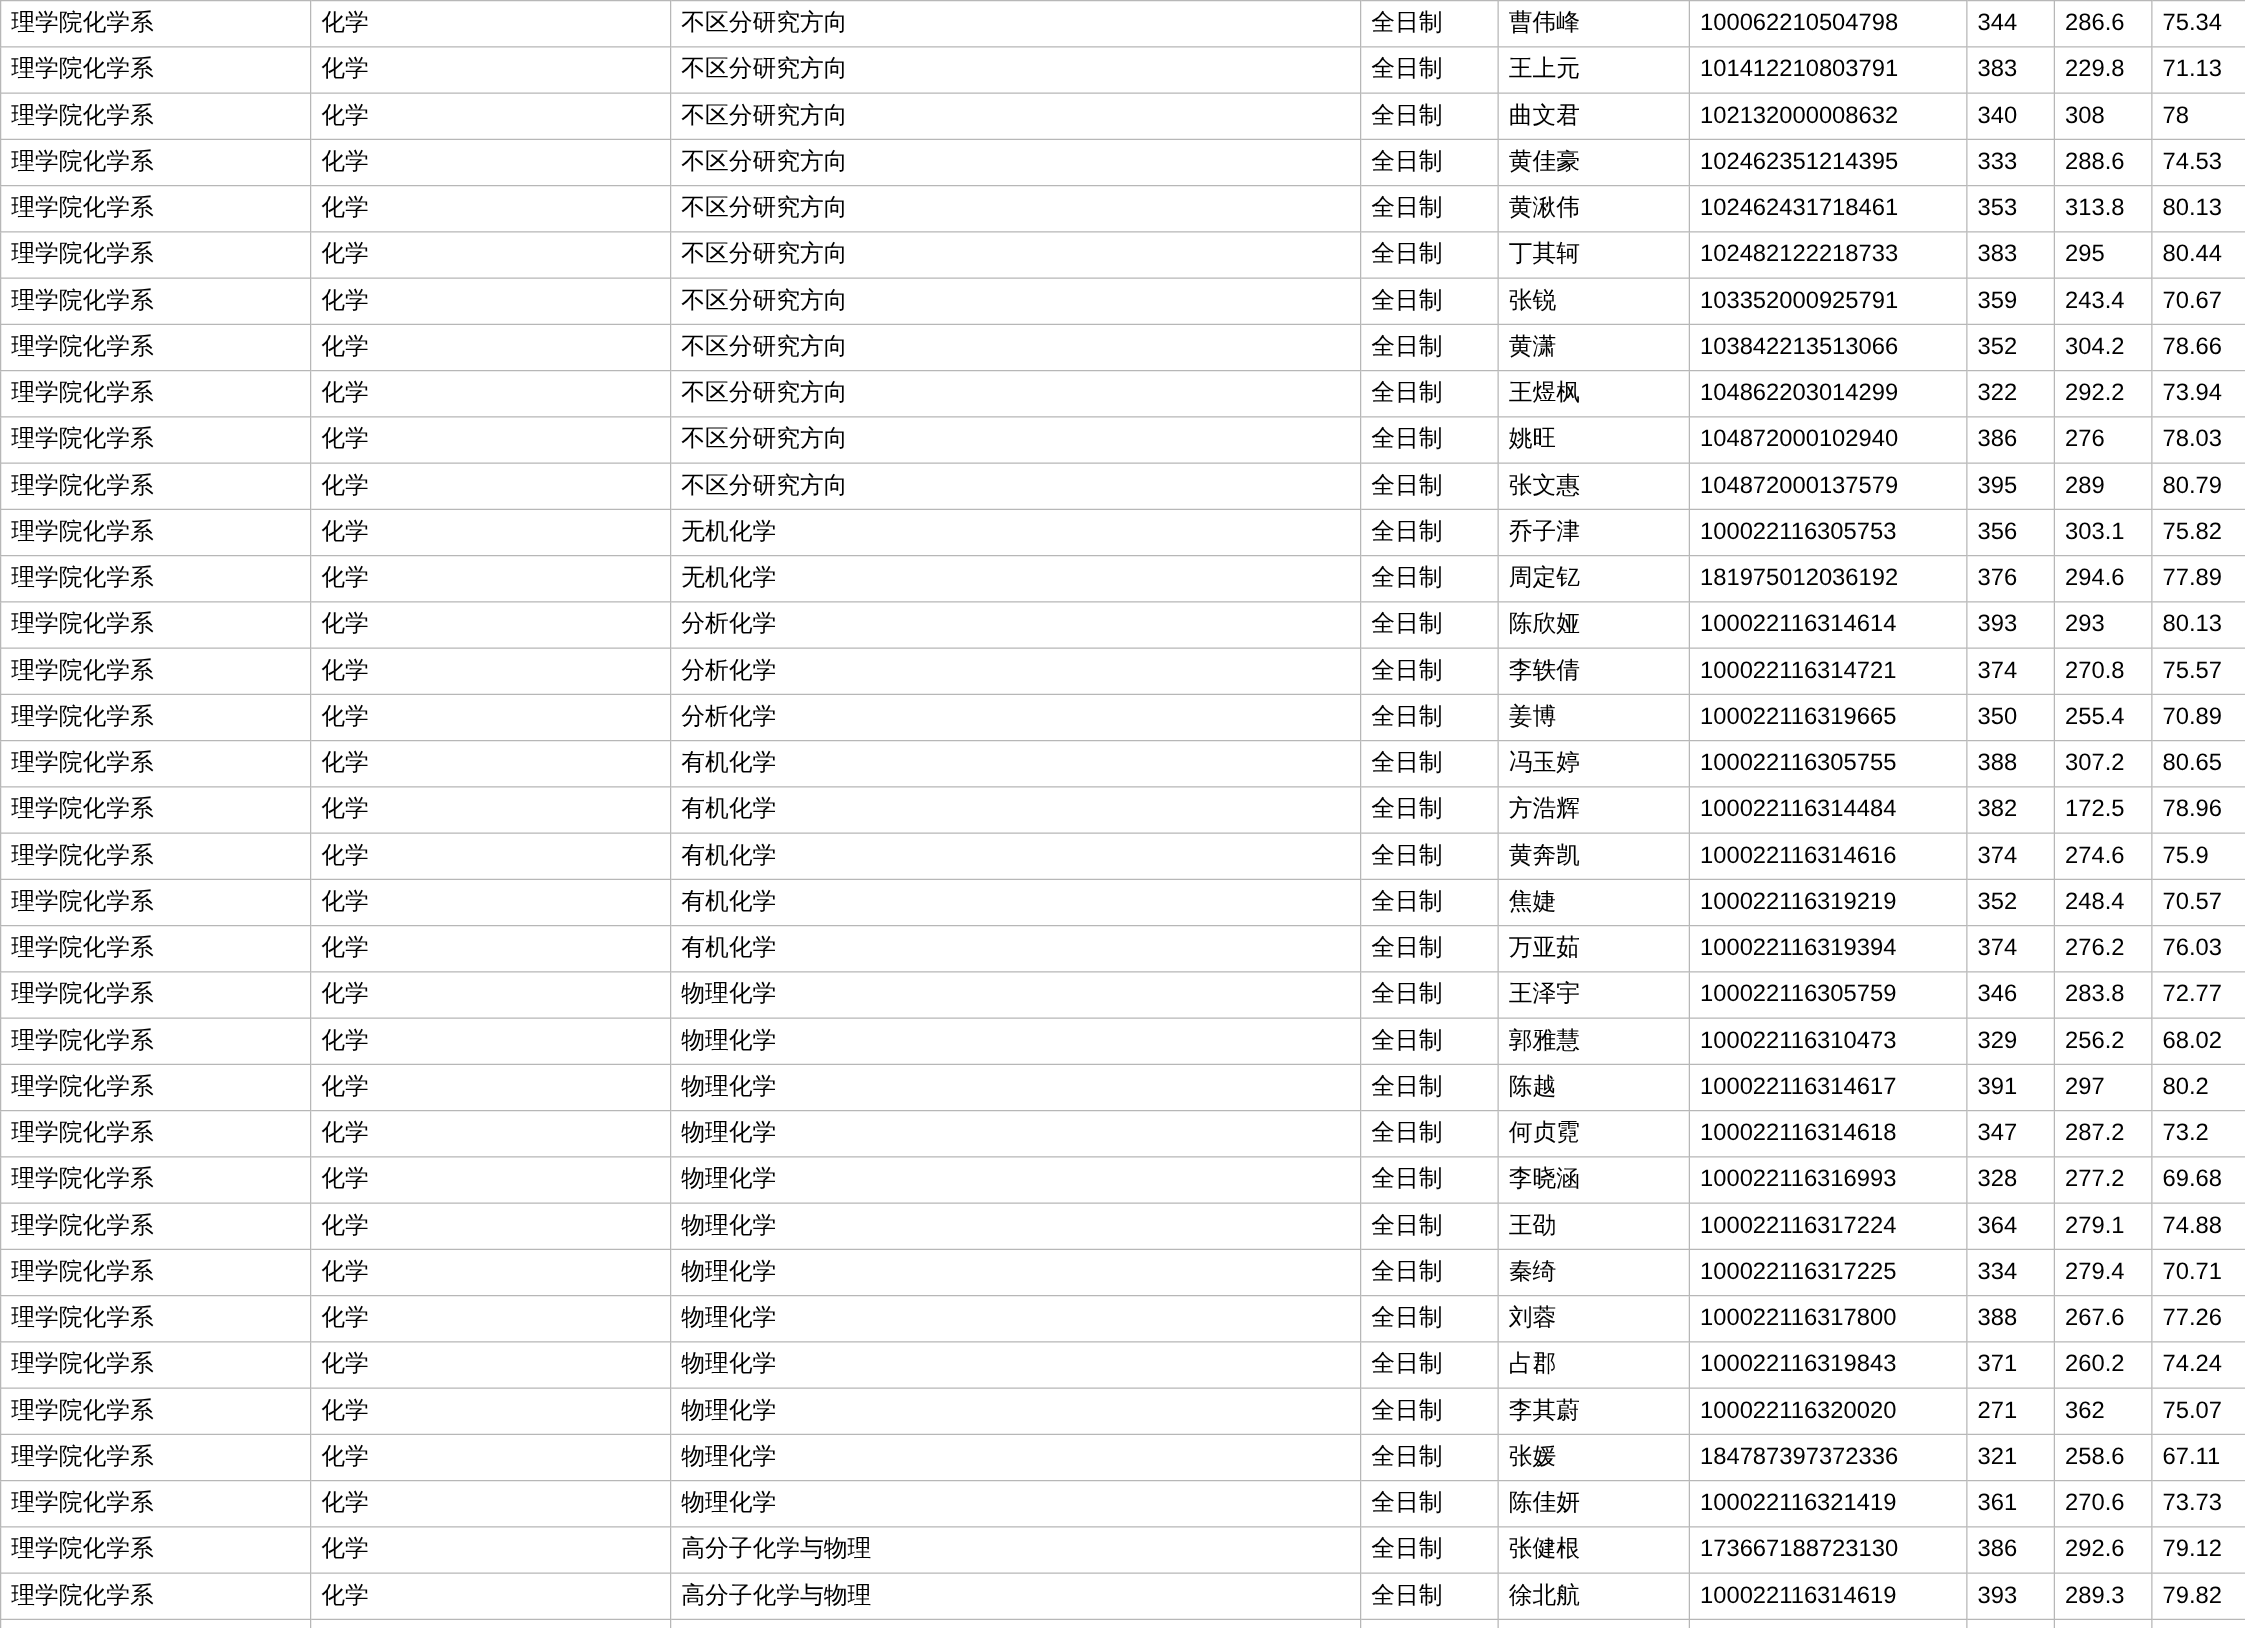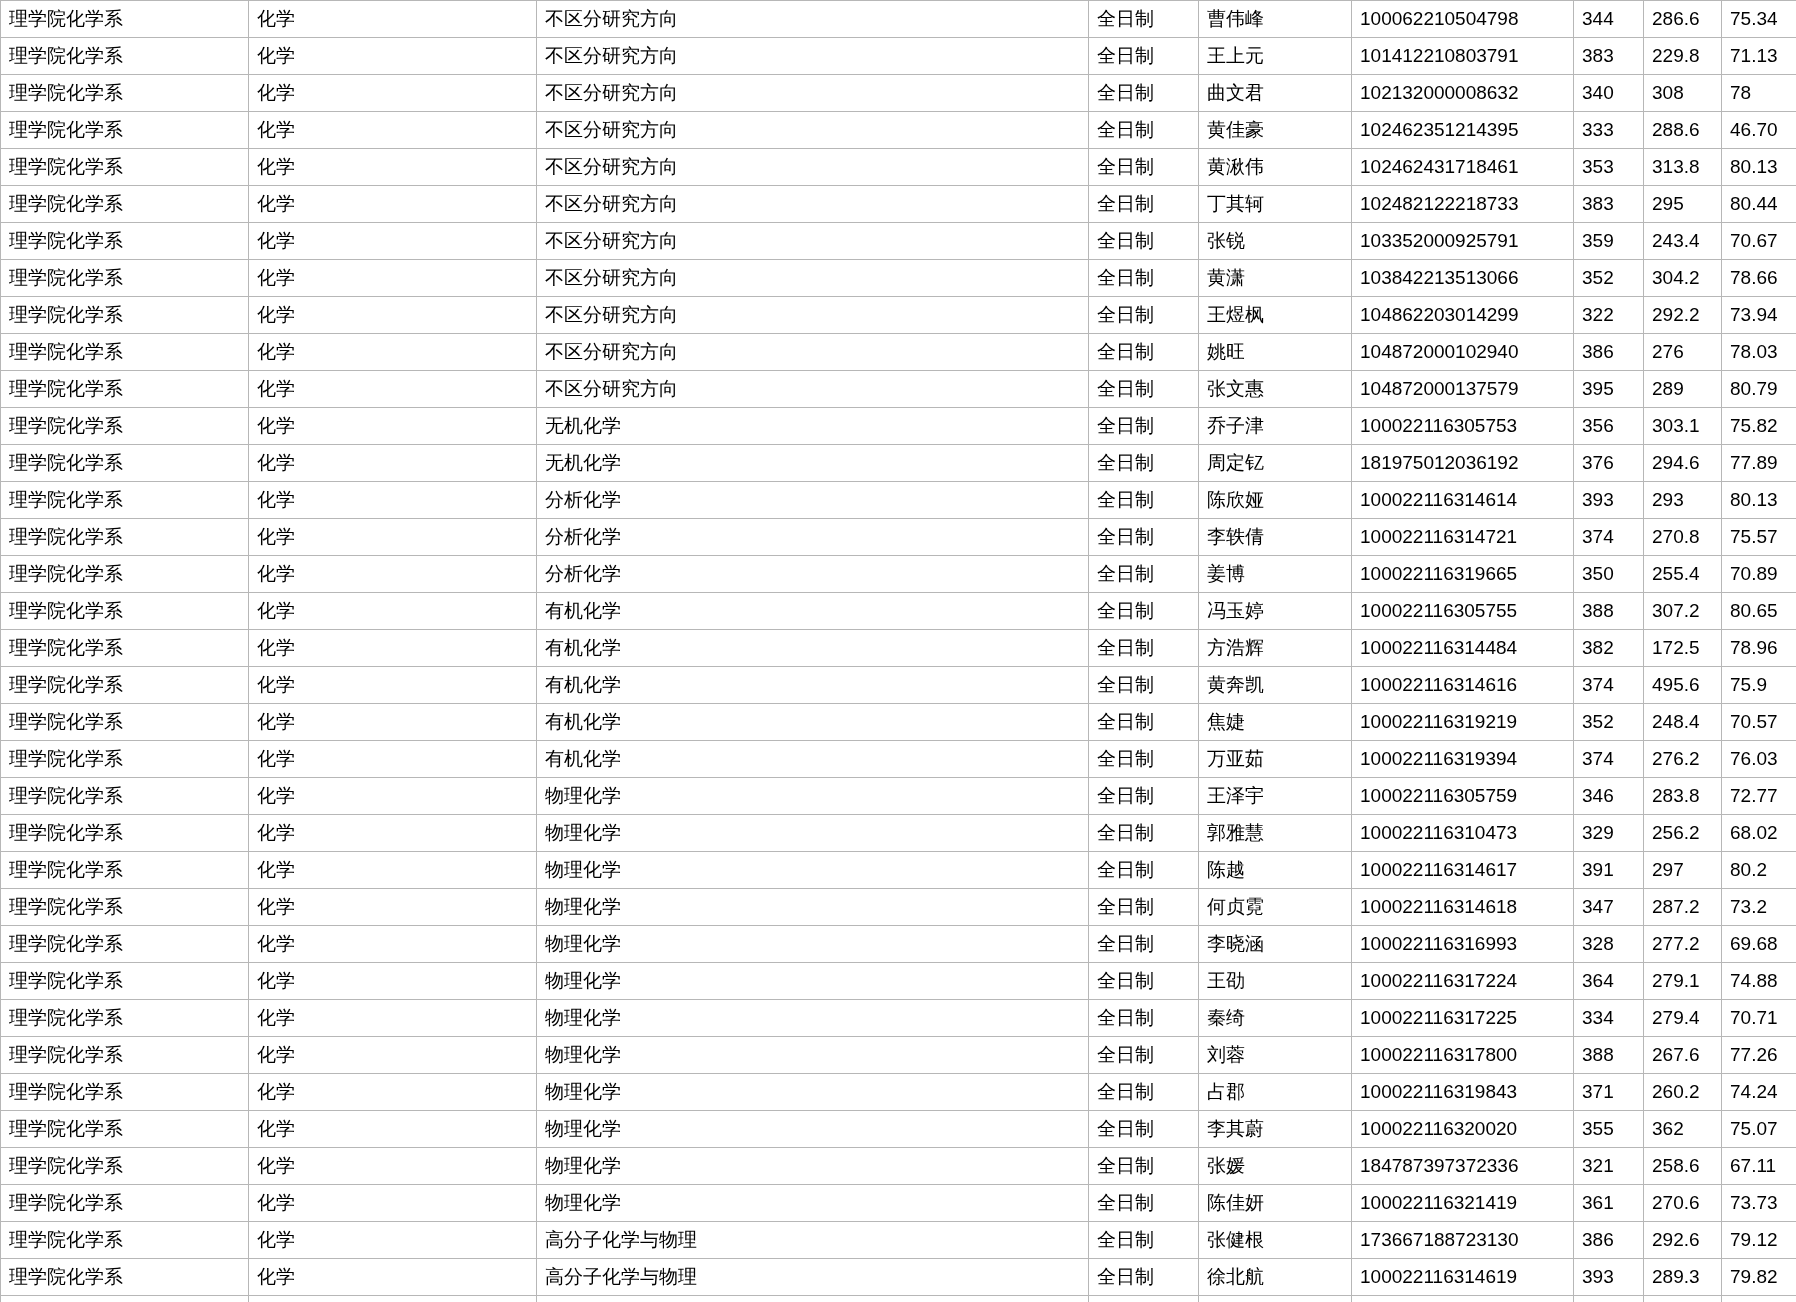--- a/index.html
+++ b/index.html
@@ -92,21 +92,21 @@
       </tr>
       <tr>
         <td>理学院化学系</td>
         <td>化学</td>
         <td>不区分研究方向</td>
         <td>全日制</td>
         <td>黄佳豪</td>
         <td>102462351214395</td>
         <td class="num">333</td>
         <td class="num">288.6</td>
-        <td class="num">46.70</td>
+        <td class="num">74.53</td>
       </tr>
       <tr>
         <td>理学院化学系</td>
         <td>化学</td>
         <td>不区分研究方向</td>
         <td>全日制</td>
         <td>黄湫伟</td>
         <td>102462431718461</td>
         <td class="num">353</td>
         <td class="num">313.8</td>
@@ -256,21 +256,21 @@
         <td class="num">78.96</td>
       </tr>
       <tr>
         <td>理学院化学系</td>
         <td>化学</td>
         <td>有机化学</td>
         <td>全日制</td>
         <td>黄奔凯</td>
         <td>100022116314616</td>
         <td class="num">374</td>
-        <td class="num">495.6</td>
+        <td class="num">274.6</td>
         <td class="num">75.9</td>
       </tr>
       <tr>
         <td>理学院化学系</td>
         <td>化学</td>
         <td>有机化学</td>
         <td>全日制</td>
         <td>焦婕</td>
         <td>100022116319219</td>
         <td class="num">352</td>
@@ -387,21 +387,21 @@
         <td class="num">260.2</td>
         <td class="num">74.24</td>
       </tr>
       <tr>
         <td>理学院化学系</td>
         <td>化学</td>
         <td>物理化学</td>
         <td>全日制</td>
         <td>李其蔚</td>
         <td>100022116320020</td>
-        <td class="num">355</td>
+        <td class="num">271</td>
         <td class="num">362</td>
         <td class="num">75.07</td>
       </tr>
       <tr>
         <td>理学院化学系</td>
         <td>化学</td>
         <td>物理化学</td>
         <td>全日制</td>
         <td>张媛</td>
         <td>184787397372336</td>

